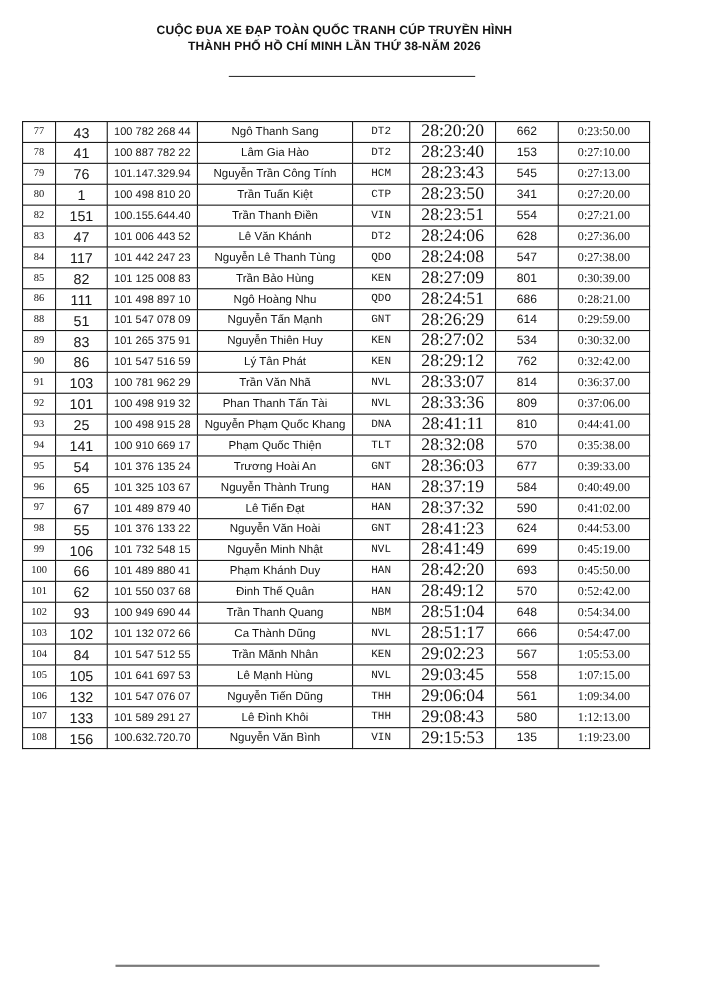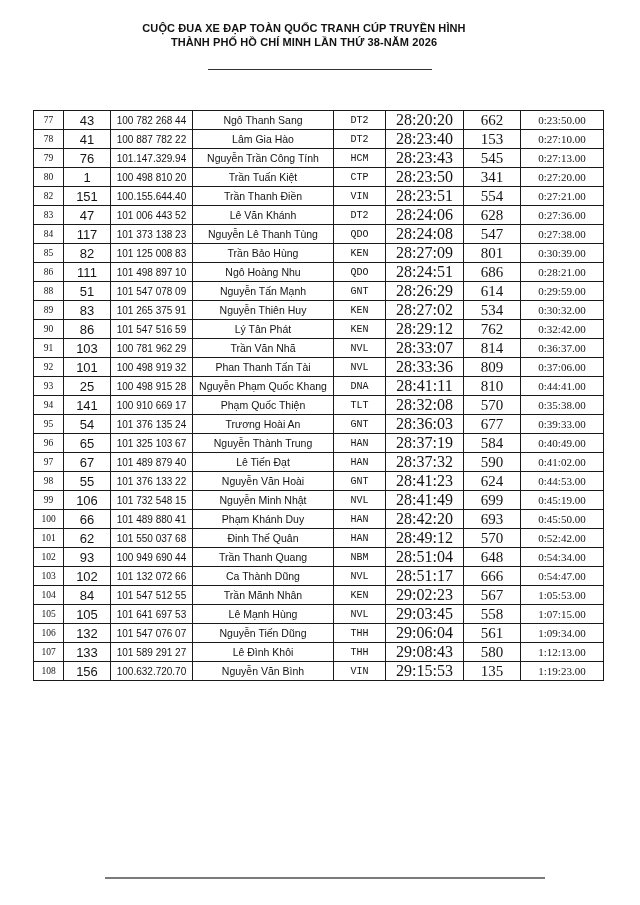--- a/index.html
+++ b/index.html
@@ -17,42 +17,42 @@
     letter-spacing: 0.1px;
   }
   .header-rule {
     position: absolute;
     top: 69px; left: 208px; width: 224px; height: 0;
     border-top: 1.5px solid #333;
   }
 
   table.results {
     position: absolute;
-    top: 110px; left: 33px;
+    top: 110px; left: 20px;
     width: 570px;
     border-collapse: collapse;
     table-layout: fixed;
   }
   table.results td {
     border: 1px solid #1a1a1a;
     height: 17px;
     padding: 0 2px;
     text-align: center;
     vertical-align: middle;
     white-space: nowrap;
     overflow: hidden;
     color: #141414;
   }
   td.col-rank   { font-family: "Liberation Serif", serif; font-size: 9.5px; }
   td.col-bib    { font-family: "Liberation Sans", sans-serif; font-size: 13px; }
   td.col-id     { font-family: "Liberation Sans", sans-serif; font-size: 10px; }
   td.col-name   { font-family: "Liberation Sans", sans-serif; font-size: 10.5px; text-align: left; padding-left: 4px; }
   td.col-team   { font-family: Liberation Mono, monospace; font-size: 10px; }
   td.col-time   { font-family: "Liberation Serif", serif; font-size: 16px; }
-  td.col-points { font-family: Liberation Serif, serif; font-size: 15px; }
+  td.col-points { font-family: Liberation Sans, sans-serif; font-size: 11px; }
   td.col-gap    { font-family: "Liberation Serif", serif; font-size: 11px; }
 
   .footer-rule {
     position: absolute;
     top: 877px; left: 105px; width: 440px; height: 0;
     border-top: 2px solid #7a7a7a;
   }
 </style>
 </head>
 <body>
@@ -132,21 +132,21 @@
         <td class="col-id">101 006 443 52</td>
         <td class="col-name">Lê Văn Khánh</td>
         <td class="col-team">DT2</td>
         <td class="col-time">28:24:06</td>
         <td class="col-points">628</td>
         <td class="col-gap">0:27:36.00</td>
       </tr>
       <tr>
         <td class="col-rank">84</td>
         <td class="col-bib">117</td>
-        <td class="col-id">101 373 138 23</td>
+        <td class="col-id">101 442 247 23</td>
         <td class="col-name">Nguyễn Lê Thanh Tùng</td>
         <td class="col-team">QDO</td>
         <td class="col-time">28:24:08</td>
         <td class="col-points">547</td>
         <td class="col-gap">0:27:38.00</td>
       </tr>
       <tr>
         <td class="col-rank">85</td>
         <td class="col-bib">82</td>
         <td class="col-id">101 125 008 83</td>

